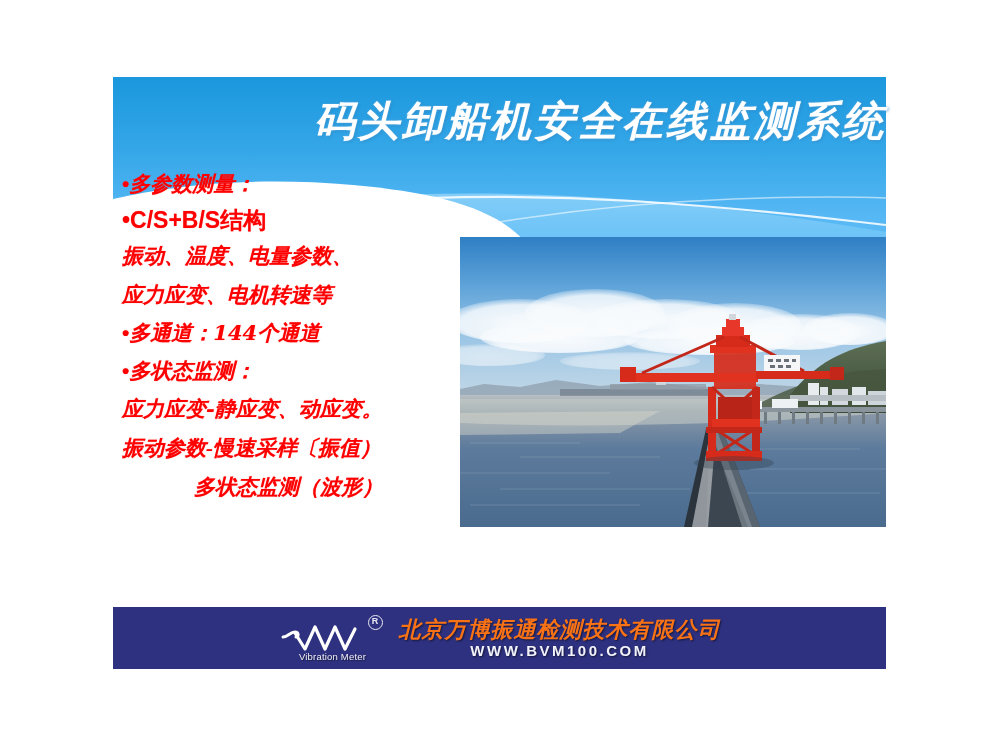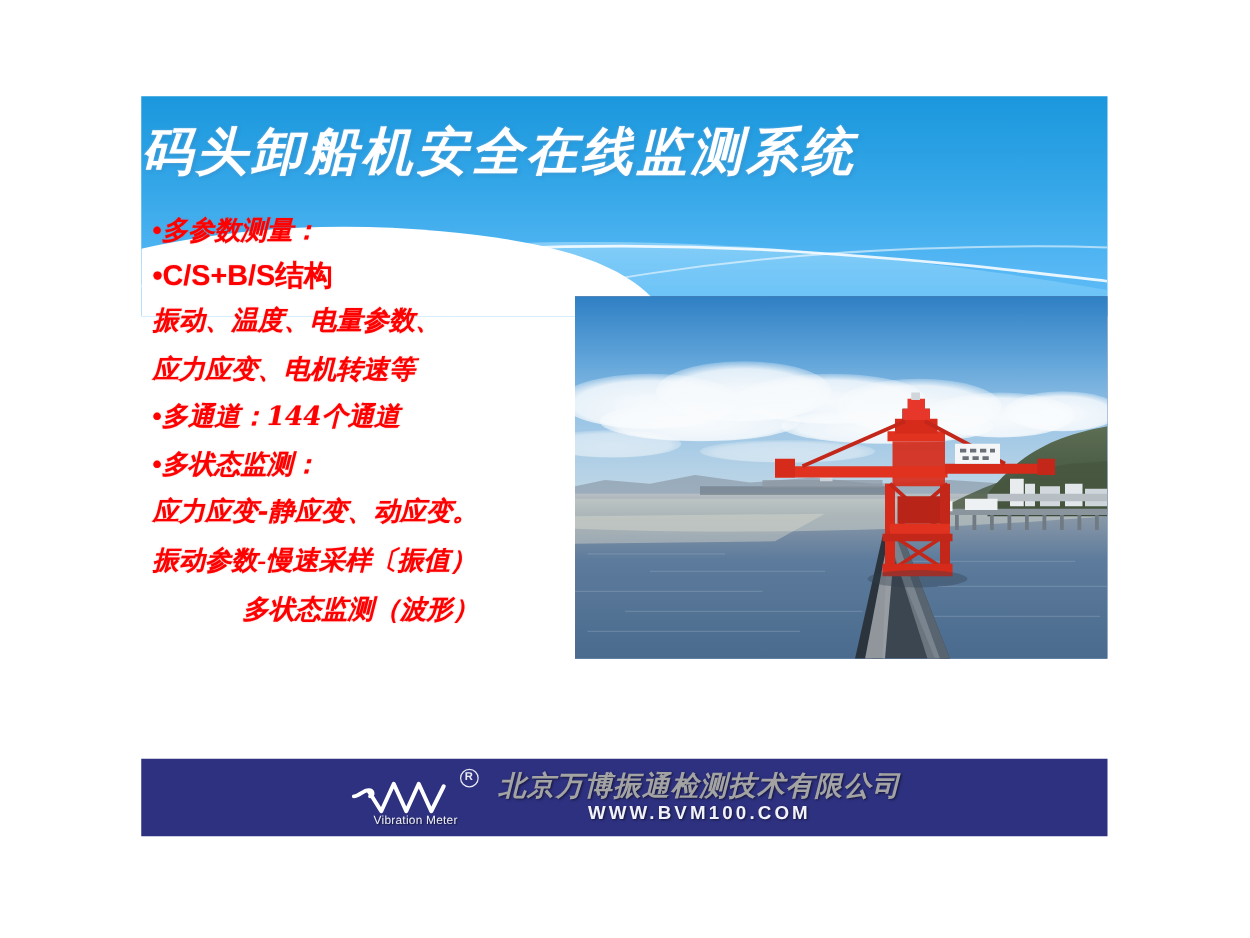--- a/index.html
+++ b/index.html
@@ -10,21 +10,21 @@
   #hero{
     position:absolute;left:113px;top:77px;width:773px;height:176px;
     background:linear-gradient(180deg,#1b97dd 0%,#35a7e8 42%,#55b7f4 78%,#62bdf7 100%);
     overflow:hidden;
   }
   #hero .swoosh-svg{position:absolute;left:0;top:0;width:773px;height:176px;display:block;}
 
   
   #slide-title{
     position:absolute;left:113px;top:99px;width:773px;
-    text-align:left;
+    text-align:right;
     font-family:"DejaVu Serif",serif;
     font-size:41px;font-weight:bold;font-style:italic;
     letter-spacing:3px;
     color:#ffffff;
     text-shadow:0 0 2px rgba(120,190,235,.9),1px 1px 3px rgba(40,120,180,.55);
     white-space:nowrap;
     line-height:1.1;
   }
 
   
@@ -76,21 +76,21 @@
   }
   #logo-sub{
     position:absolute;left:4px;bottom:-1px;width:100px;text-align:center;
     font-family:"Liberation Sans",sans-serif;font-size:9.5px;font-weight:normal;
     color:#f0f0f7;letter-spacing:.2px;
     text-shadow:1px 1px 1px rgba(0,0,0,.5);
   }
   #company{flex:0 0 auto;text-align:center;}
   #company-cn{
     font-family:"DejaVu Serif",serif;font-weight:bold;font-style:italic;
-    font-size:22px;color:#a3a3a3;letter-spacing:1px;white-space:nowrap;
+    font-size:22px;color:#f97316;letter-spacing:1px;white-space:nowrap;
     text-shadow:1px 1px 2px rgba(0,0,0,.55);
     line-height:26px;
   }
   #company-url{
     font-family:"Liberation Sans",sans-serif;font-weight:bold;
     font-size:15px;color:#f2f2fa;letter-spacing:2.5px;white-space:nowrap;
     text-shadow:1px 1px 2px rgba(0,0,0,.55);
     line-height:18px;
   }
 </style>

